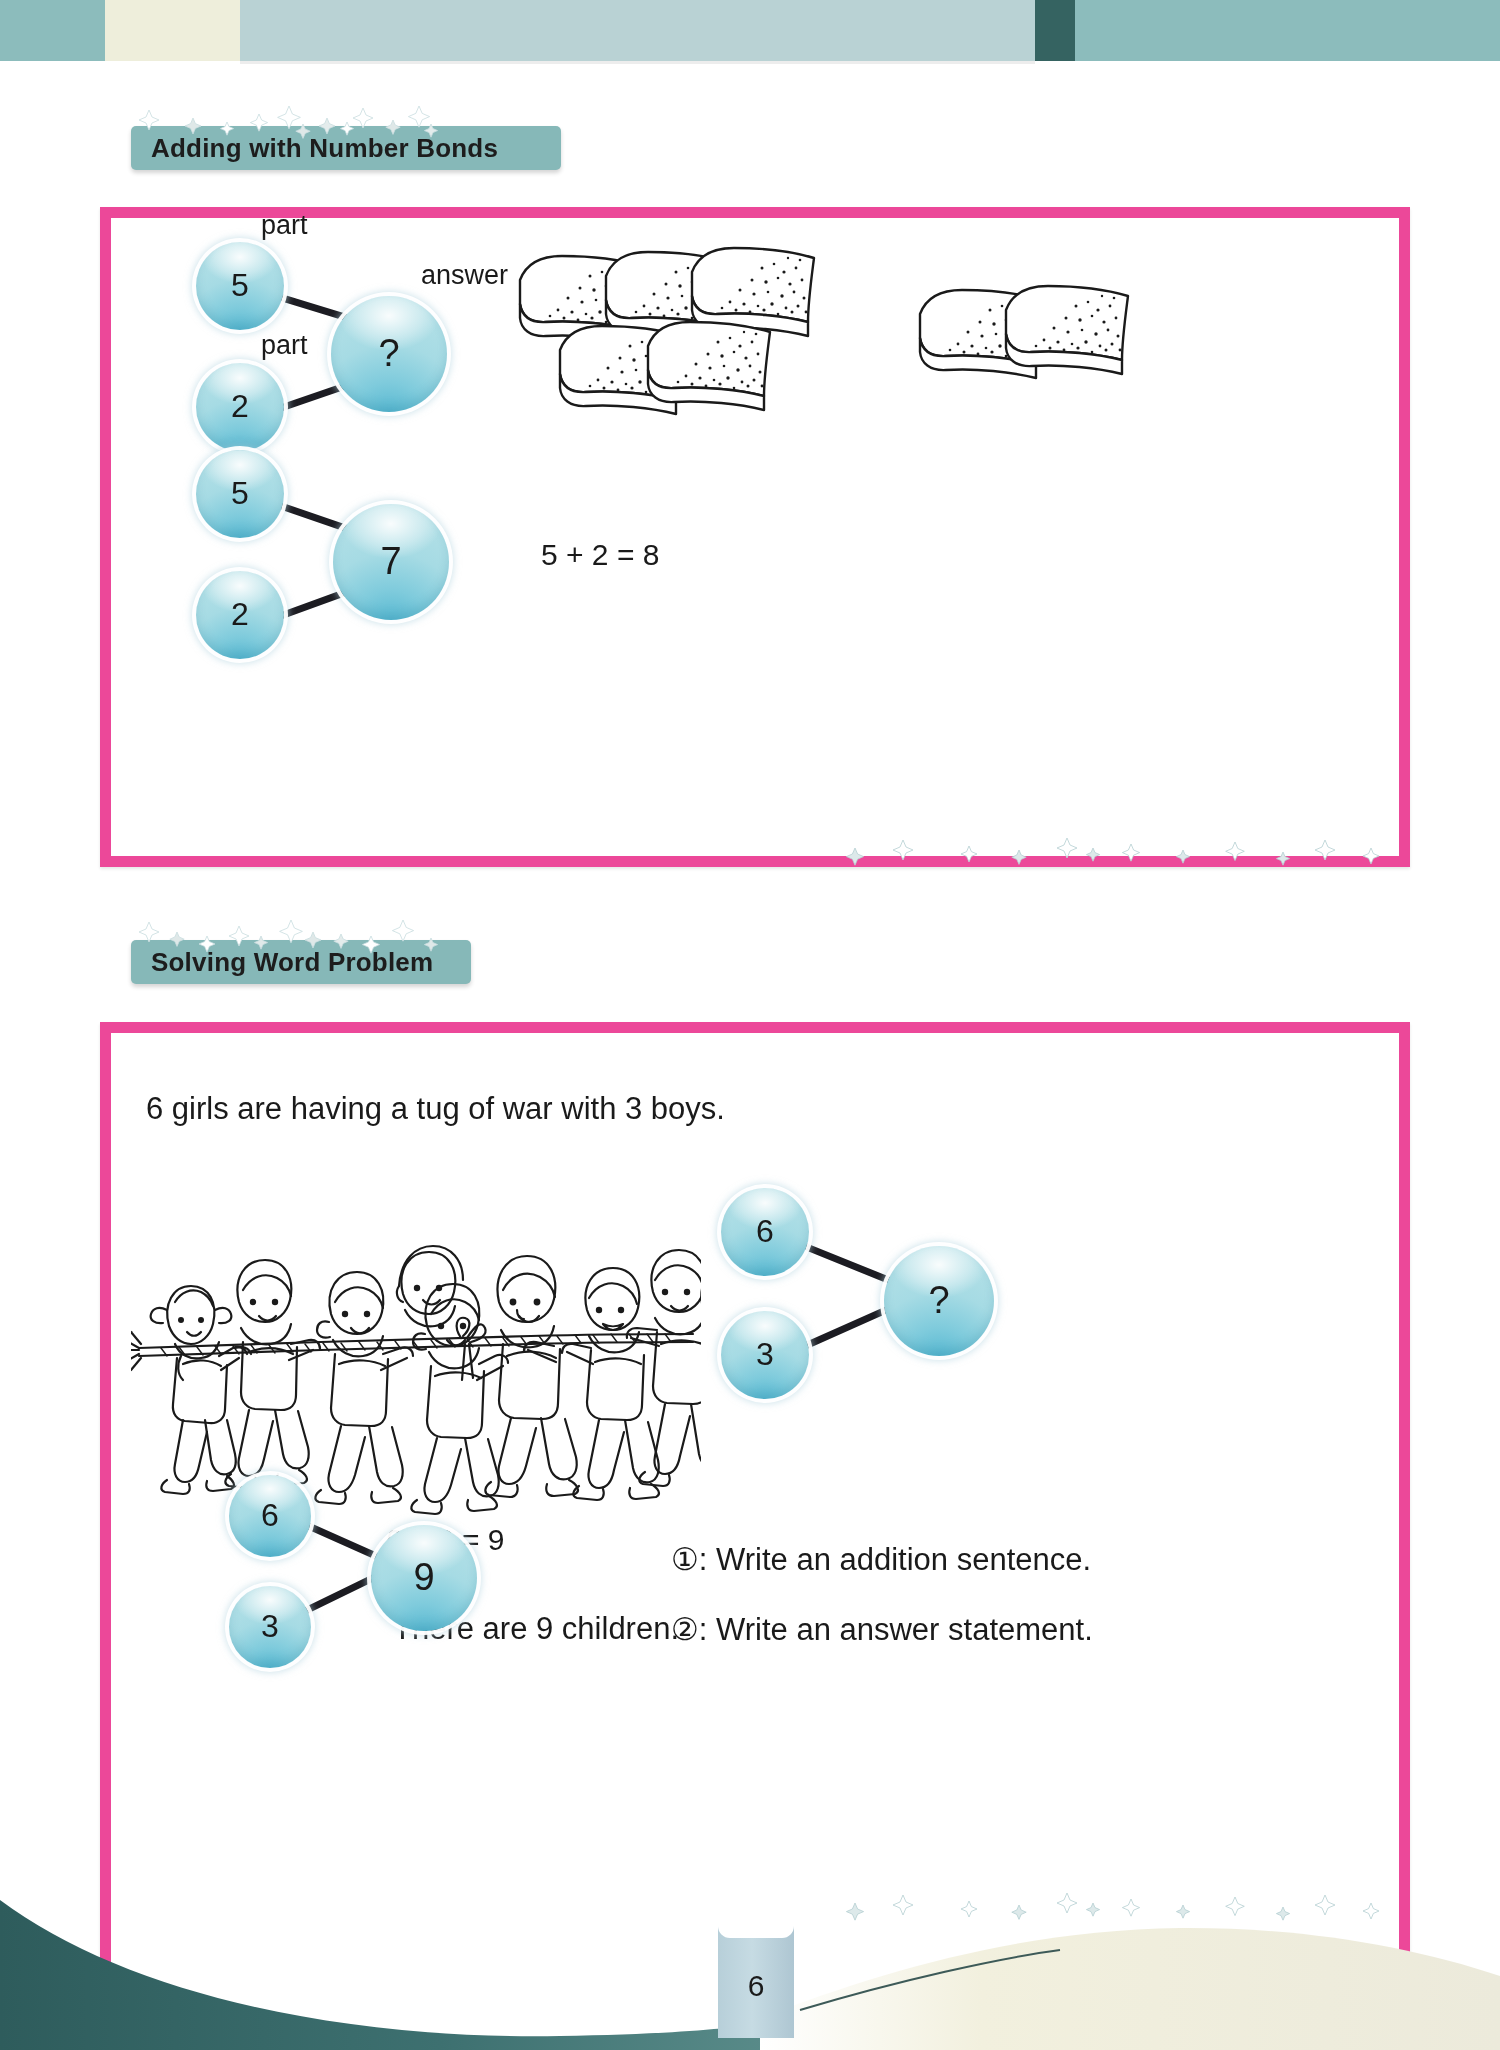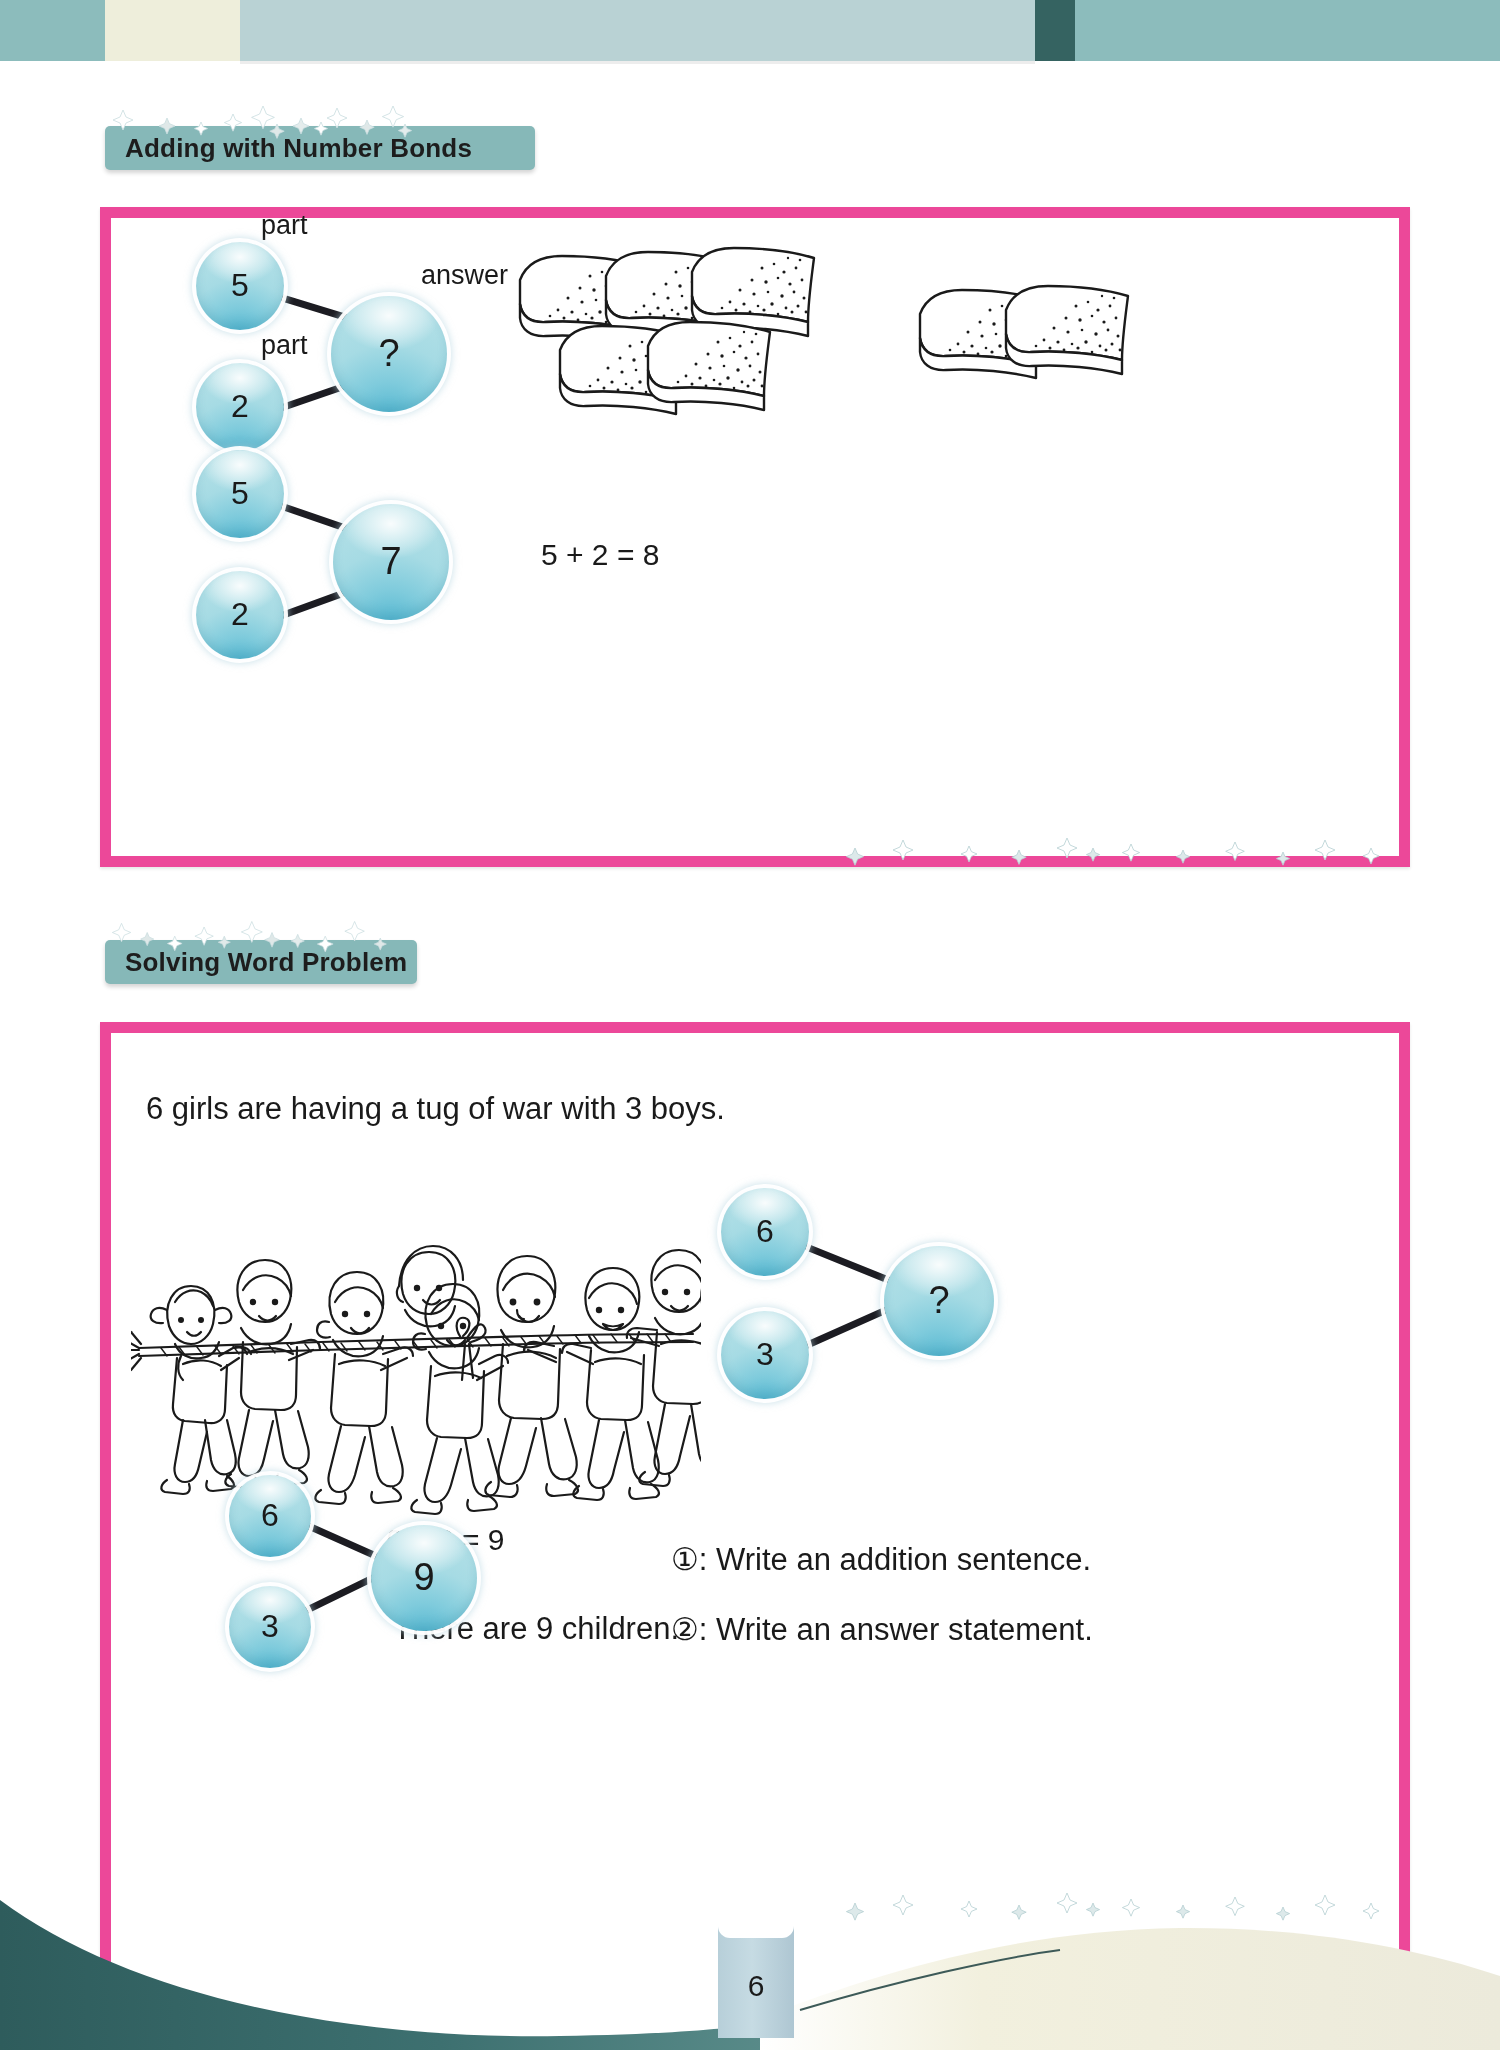--- a/index.html
+++ b/index.html
@@ -24,20 +24,21 @@
 
   
   .section-head {
     position: absolute;
     height: 44px;
     background: #86b8b8;
     border-radius: 5px;
     display: flex; align-items: center;
     padding-left: 20px;
     box-shadow: 0 3px 4px rgba(0,0,0,0.17);
+    margin-left: 26px;
   }
   .section-head .htext {
     font-size: 26px; font-weight: bold; color: #1d1d1d;
     letter-spacing: 0.2px; white-space: nowrap;
   }
   .head-stars { position: absolute; left: 0; top: -22px; width: 100%; height: 40px;
                 pointer-events: none; }
 
   
   .panel {
@@ -252,21 +253,21 @@
       <use href="#slice" x="128" y="74"></use>
     </g>
 
     <g>
       <use href="#slice" x="400" y="42"></use>
       <use href="#slice" x="486" y="38"></use>
     </g>
   </svg>
 </div>
 
-<div class="section-head" style="left:105px; top:940px; width:312px;">
+<div class="section-head" style="left:105px; top:940px; width:340px;">
   <svg class="head-stars" viewBox="0 0 340 40">
     <g fill="#ffffff" stroke="#c9dde0" stroke-width="0.8">
       <path d="M18 4 l3 7 7 3 -7 3 -3 7 -3 -7 -7 -3 7 -3 z"></path>
       <path d="M46 14 l2.2 5 5 2.2 -5 2.2 -2.2 5 -2.2 -5 -5 -2.2 5 -2.2 z" fill="#dfe8e8"></path>
       <path d="M76 18 l2.4 5.6 5.6 2.4 -5.6 2.4 -2.4 5.6 -2.4 -5.6 -5.6 -2.4 5.6 -2.4 z"></path>
       <path d="M108 8 l3 7 7 3 -7 3 -3 7 -3 -7 -7 -3 7 -3 z"></path>
       <path d="M130 18 l2 4.6 4.6 2 -4.6 2 -2 4.6 -2 -4.6 -4.6 -2 4.6 -2 z" fill="#e0e9e9"></path>
       <path d="M160 2 l3.4 8 8 3.4 -8 3.4 -3.4 8 -3.4 -8 -8 -3.4 8 -3.4 z"></path>
       <path d="M182 14 l2.4 5.6 5.6 2.4 -5.6 2.4 -2.4 5.6 -2.4 -5.6 -5.6 -2.4 5.6 -2.4 z" fill="#dfe8e8"></path>
       <path d="M210 16 l2.2 5 5 2.2 -5 2.2 -2.2 5 -2.2 -5 -5 -2.2 5 -2.2 z" fill="#e4ecec"></path>

